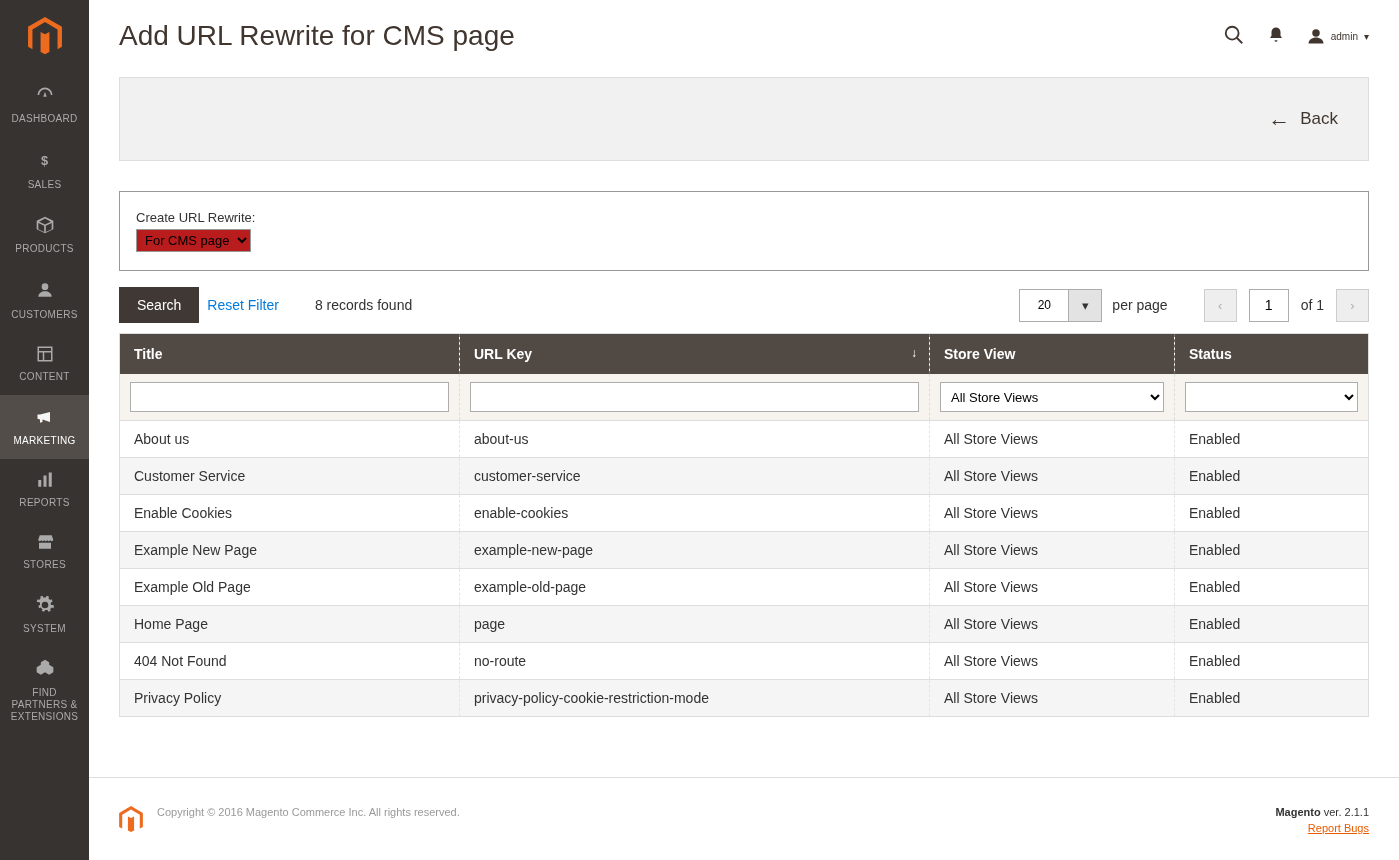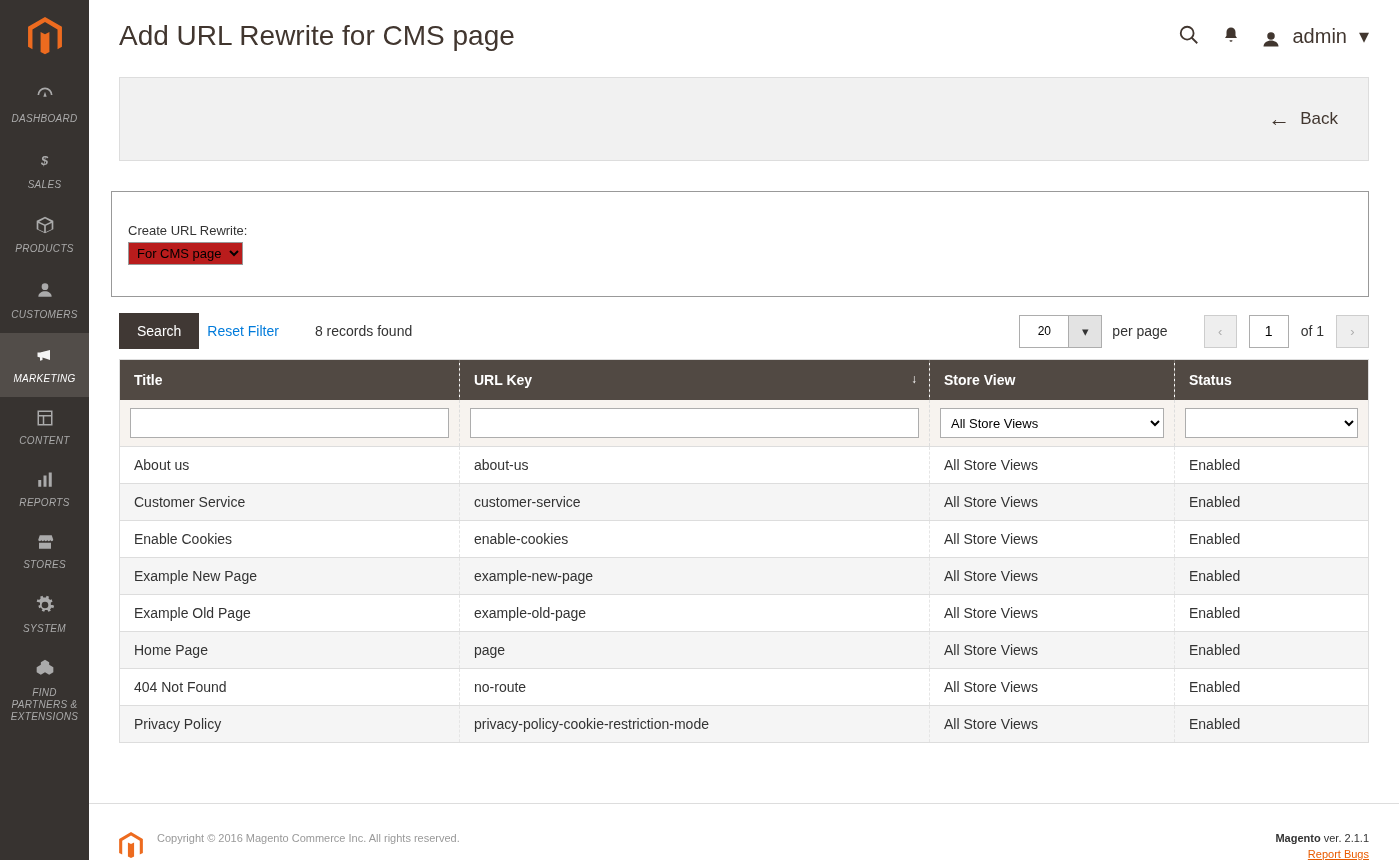--- a/index.html
+++ b/index.html
@@ -1,34 +1,34 @@
 <!DOCTYPE html>
 <html><head>
 <meta charset="utf-8">
 <style>
 * { margin: 0; padding: 0; box-sizing: border-box; }
 body { font-family: 'Helvetica Neue', Helvetica, Arial, sans-serif; font-size: 13px; color: #333; background: #fff; }
 .layout { display: flex; min-height: 100vh; }
 .sidebar { width: 89px; background: #373330; color: #aaa; display: flex; flex-direction: column; flex-shrink: 0; }
 .logo { height: 73px; display: flex; align-items: center; justify-content: center; }
 .logo svg { width: 34px; height: 40px; }
-.nav-item { display: flex; flex-direction: column; align-items: center; padding: 12px 16px; cursor: pointer; color: #aaa; font-size: 10px; text-align: center; font-style: italic; }
+.nav-item { display: flex; flex-direction: column; align-items: center; padding: 12px 16px; cursor: pointer; color: #aaa; font-size: 10px; text-align: center; }
 .nav-item.active { background: #524d49; color: #fff; }
 .nav-item .nav-icon { margin-bottom: 6px; }
 .nav-item .nav-label { text-transform: uppercase; letter-spacing: 0.3px; line-height: 1.2; }
 .main { flex: 1; display: flex; flex-direction: column; background: #fff; border-radius: 12px; }
 .header { display: flex; align-items: center; padding: 20px 30px 25px 30px; }
 .page-title { font-size: 28px; font-weight: 400; color: #41362f; flex: 1; }
 .header-actions { display: flex; align-items: center; gap: 22px; }
 .header-icon { cursor: pointer; color: #41362f; }
-.user-menu { display: flex; align-items: flex-end; gap: 12px; cursor: pointer; font-size: 20px; color: #41362f; }
+.user-menu { display: flex; align-items: center; gap: 6px; cursor: pointer; font-size: 10px; color: #41362f; }
 .back-bar { background: #f1f1f1; border: 1px solid #ddd; padding: 28px 30px; display: flex; justify-content: flex-end; margin: 0 30px; }
 .back-btn { display: flex; align-items: center; gap: 10px; cursor: pointer; font-size: 17px; color: #41362f; }
 .back-btn .arrow { font-size: 22px; }
-.rewrite-box { border: 1px solid #999; margin: 30px 30px 0 22px; padding: 31px 16px; }
+.rewrite-box { border: 1px solid #999; margin: 30px 30px 0 30px; padding: 18px 16px; }
 .rewrite-label { font-size: 13px; color: #333; margin-bottom: 4px; }
 .rewrite-select { font-size: 13px; padding: 2px 4px; border: 1px solid #999; background: #b91c1c; }
 .toolbar { display: flex; align-items: center; margin: 16px 30px 10px 30px; gap: 8px; }
 .search-btn { background: #403834; color: #fff; border: none; padding: 10px 18px; font-size: 14px; cursor: pointer; }
 .reset-link { color: #007bdb; cursor: pointer; font-size: 14px; }
 .records-found { color: #333; font-size: 14px; margin-left: 28px; }
 .toolbar-spacer { flex: 1; }
 .per-page { display: flex; align-items: center; gap: 10px; }
 .pp-input { width: 50px; height: 33px; border: 1px solid #adadad; text-align: center; font-size: 12px; }
 .pp-dropdown { width: 33px; height: 33px; border: 1px solid #adadad; border-left: none; background: #e3e3e3; display: flex; align-items: center; justify-content: center; cursor: pointer; }
@@ -86,33 +86,33 @@
             </svg></span>
           <span class="nav-label">PRODUCTS</span>
         </div>
         <div class="nav-item">
           <span class="nav-icon"><svg width="16" height="22" viewBox="0 0 24 24" fill="#aaa">
               <circle cx="12" cy="7" r="5"></circle>
               <path d="M2 22c0-5 5-8 10-8s10 3 10 8z"></path>
             </svg></span>
           <span class="nav-label">CUSTOMERS</span>
         </div>
-        <div class="nav-item active">
-          <span class="nav-icon"><svg width="24" height="20" viewBox="0 0 24 24" fill="#f5f5f5">
-              <path d="M3 10v4l3 1v4l3-1v-3l9 3V6L6 9H3z"></path>
-            </svg></span>
-          <span class="nav-label">MARKETING</span>
-        </div>
         <div class="nav-item">
           <span class="nav-icon"><svg width="20" height="18" viewBox="0 0 24 24" fill="none" stroke="#aaa" stroke-width="2">
               <rect x="3" y="3" width="18" height="18"></rect>
               <line x1="3" y1="9" x2="21" y2="9"></line>
               <line x1="10" y1="9" x2="10" y2="21"></line>
             </svg></span>
           <span class="nav-label">CONTENT</span>
+        </div>
+        <div class="nav-item active">
+          <span class="nav-icon"><svg width="24" height="20" viewBox="0 0 24 24" fill="#f5f5f5">
+              <path d="M3 10v4l3 1v4l3-1v-3l9 3V6L6 9H3z"></path>
+            </svg></span>
+          <span class="nav-label">MARKETING</span>
         </div>
         <div class="nav-item">
           <span class="nav-icon"><svg width="20" height="18" viewBox="0 0 24 24" fill="#aaa">
               <rect x="3" y="12" width="4" height="9"></rect>
               <rect x="10" y="6" width="4" height="15"></rect>
               <rect x="17" y="2" width="4" height="19"></rect>
             </svg></span>
           <span class="nav-label">REPORTS</span>
         </div>
         <div class="nav-item">

